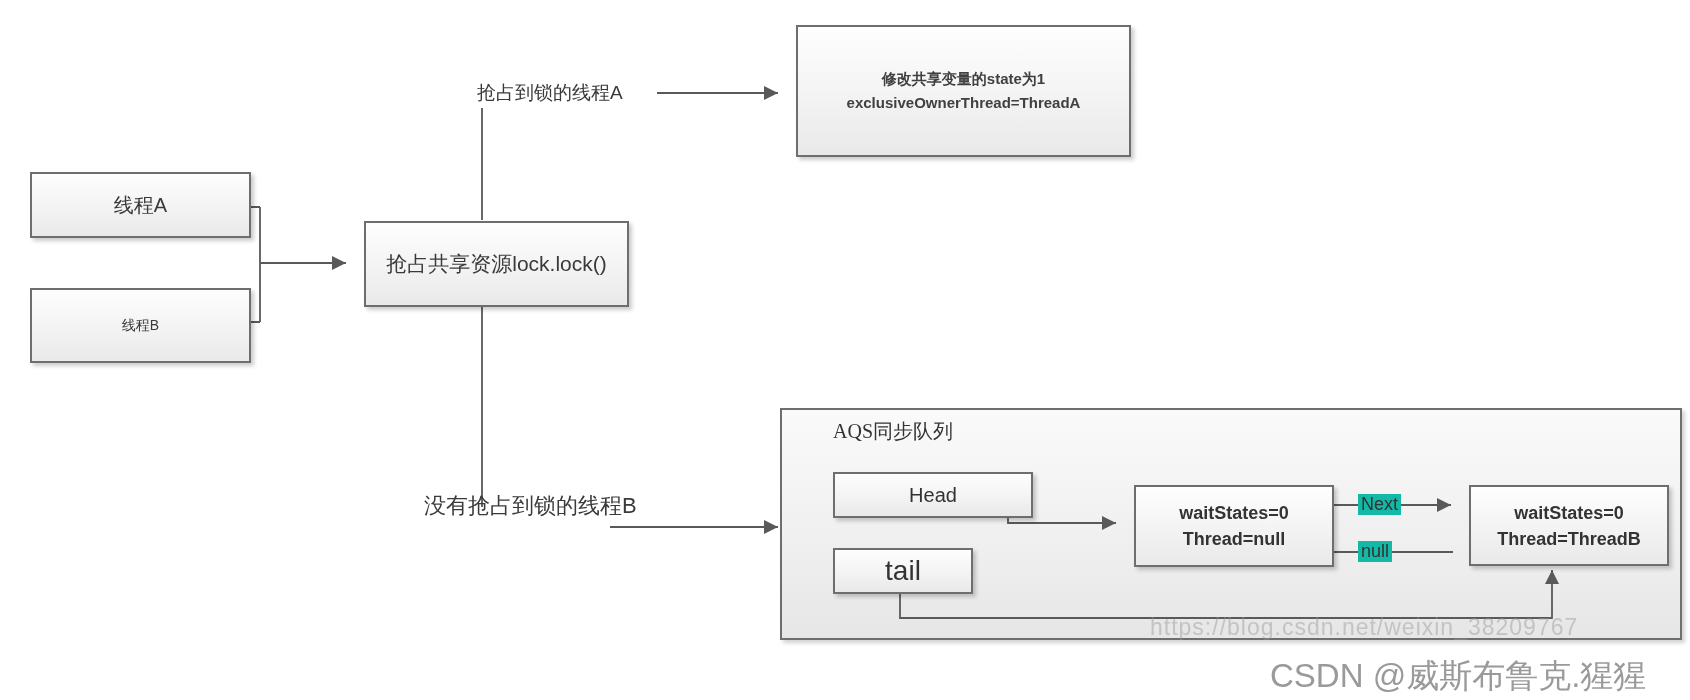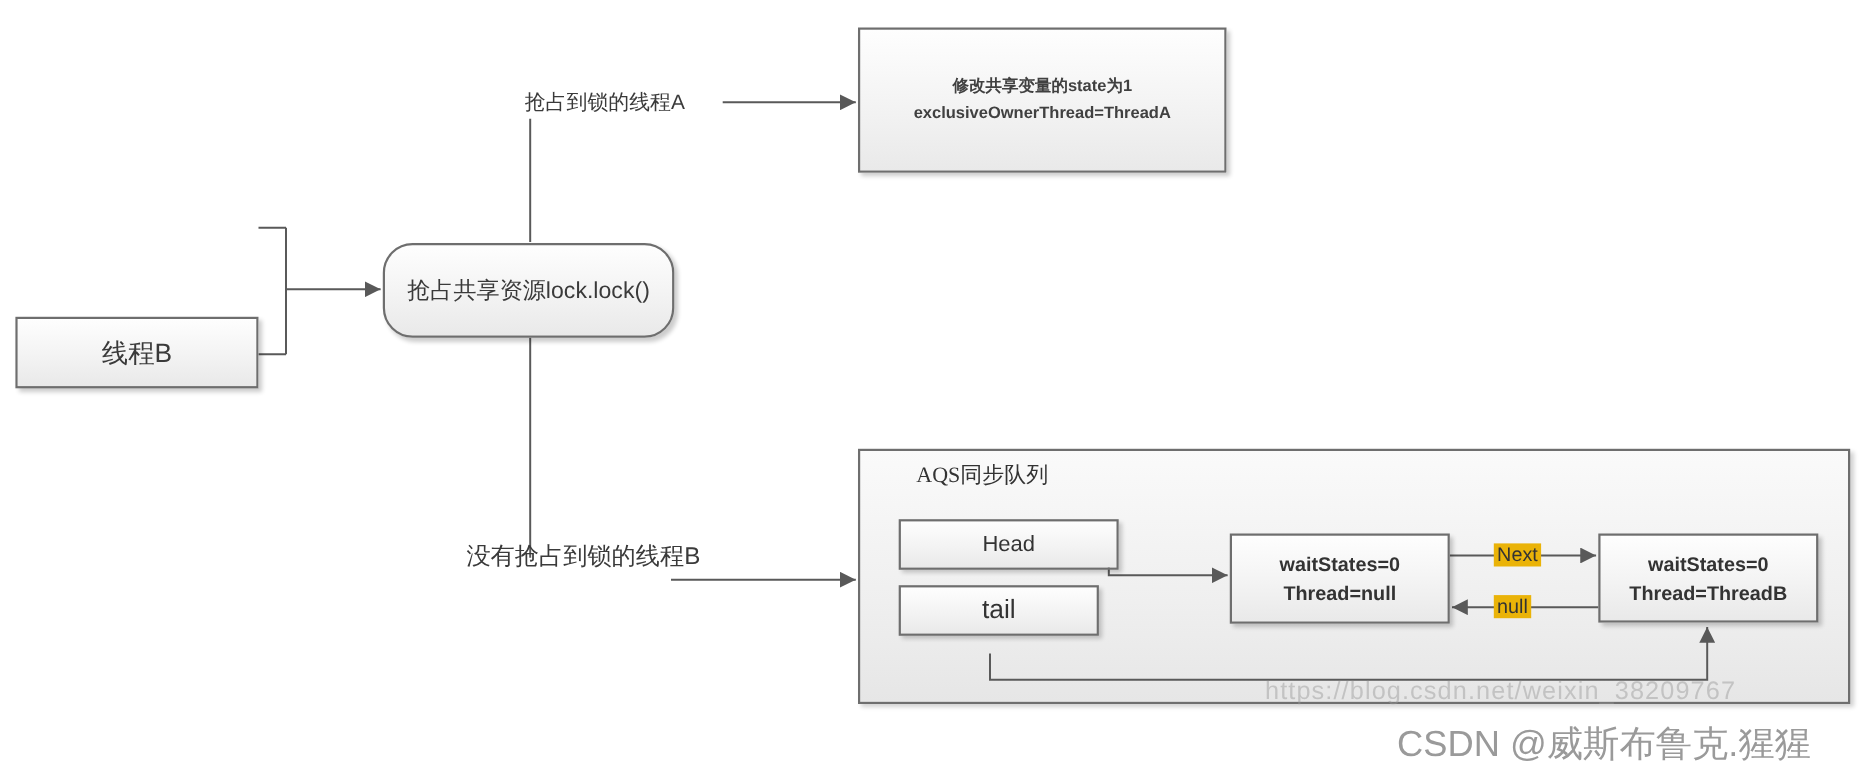--- a/index.html
+++ b/index.html
@@ -8,31 +8,31 @@
     overflow:hidden;
     font-family:"Liberation Sans","DejaVu Sans",sans-serif;
     color:#3a3a3a;
   }
   .box{
     position:absolute;box-sizing:border-box;
     border:2px solid #6e6e6e;
     background:linear-gradient(180deg,#fefefe 0%,#f3f3f3 55%,#e9e9e9 100%);
     box-shadow:3px 3px 4px rgba(0,0,0,0.20);
     display:flex;align-items:center;justify-content:center;
-    flex-direction:column;text-align:center;
+    flex-direction:column;text-align:center;margin-left:16px;
   }
   .container-box{
     position:absolute;box-sizing:border-box;
     border:2px solid #6e6e6e;
     background:linear-gradient(180deg,#fafafa 0%,#efefef 60%,#e6e6e6 100%);
     box-shadow:3px 3px 4px rgba(0,0,0,0.18);
   }
   .lbl{position:absolute;white-space:nowrap;}
   .chip{
-    position:absolute;background:#eab308;padding:0 3px;
+    position:absolute;background:#14b8a6;padding:0 3px;
     font-size:18px;color:#333;white-space:nowrap;
   }
   svg.connectors{position:absolute;left:0;top:0;pointer-events:none;}
   .wm-url{
     position:absolute;left:1150px;top:614px;white-space:nowrap;
     font-size:23px;letter-spacing:1px;color:rgba(150,150,150,0.45);
   }
   .wm-credit{
     position:absolute;left:1270px;top:654px;white-space:nowrap;
     font-size:33px;color:#9a9a9a;
@@ -64,42 +64,45 @@
 
     <path d="M983,493 L1008,493 L1008,523 L1116,523" fill="none" stroke="#595959" stroke-width="1.8" marker-end="url(#arrow)"></path>
 
     <path d="M1318,505 L1451,505" fill="none" stroke="#595959" stroke-width="1.8" marker-end="url(#arrow)"></path>
 
     <path d="M1453,552 L1320,552" fill="none" stroke="#595959" stroke-width="1.8" marker-end="url(#arrow)"></path>
 
     <path d="M900,594 L900,618 L1552,618 L1552,570" fill="none" stroke="#595959" stroke-width="1.8" marker-end="url(#arrow)"></path>
   </svg>
 
-  <div class="box" style="left:14px;top:288px;width:221px;height:65px;font-size:24px;">
+  <div class="box" style="left:14px;top:172px;width:221px;height:66px;font-size:20px;">
+    <span>线程A</span>
+  </div>
+  <div class="box" style="left:14px;top:288px;width:221px;height:75px;font-size:14px;">
     <span>线程B</span>
   </div>
 
-  <div class="box" style="left:348px;top:221px;width:265px;height:86px;font-size:21px;border-radius:27px;">
+  <div class="box" style="left:348px;top:221px;width:265px;height:86px;font-size:21px;">
     <span>抢占共享资源lock.lock()</span>
   </div>
 
   <div class="lbl" style="left:477px;top:80px;font-size:19px;">抢占到锁的线程A</div>
   <div class="lbl" style="left:424px;top:491px;font-size:22px;">没有抢占到锁的线程B</div>
 
   <div class="box" style="left:780px;top:25px;width:335px;height:132px;font-size:15px;font-weight:bold;line-height:24px;color:#404040;">
     <span>修改共享变量的state为1</span>
     <span>exclusiveOwnerThread=ThreadA</span>
   </div>
 
   <div class="lbl" style="left:833px;top:418px;font-size:20px;color:#333;font-family:Liberation Serif, serif;">AQS同步队列</div>
 
   <div class="box" style="left:817px;top:472px;width:200px;height:46px;font-size:20px;color:#333;">
     <span>Head</span>
   </div>
-  <div class="box" style="left:817px;top:532px;width:182px;height:46px;font-size:24px;color:#333;">
+  <div class="box" style="left:817px;top:548px;width:140px;height:46px;font-size:28px;color:#333;">
     <span>tail</span>
   </div>
 
   <div class="box" style="left:1118px;top:485px;width:200px;height:82px;font-size:18px;font-weight:bold;line-height:26px;color:#333;">
     <span>waitStates=0</span>
     <span>Thread=null</span>
   </div>
   <div class="box" style="left:1453px;top:485px;width:200px;height:81px;font-size:18px;font-weight:bold;line-height:26px;color:#333;">
     <span>waitStates=0</span>
     <span>Thread=ThreadB</span>

